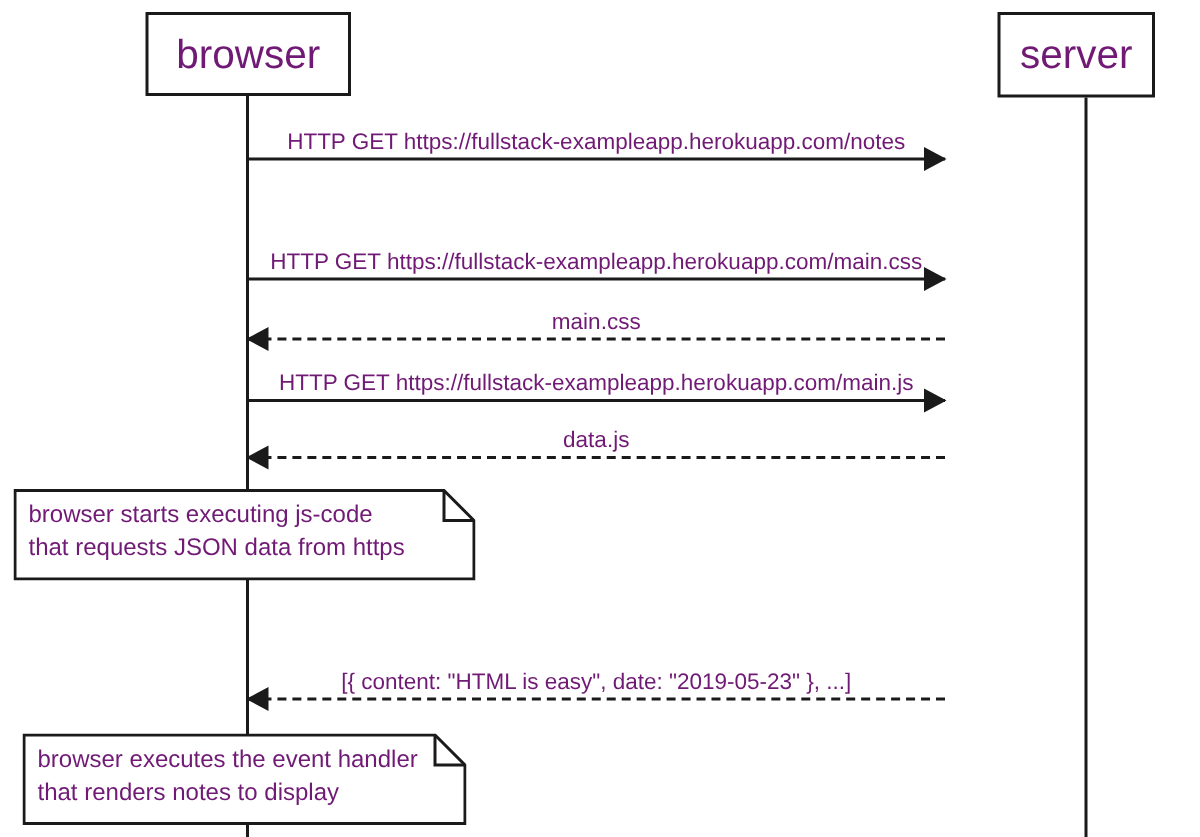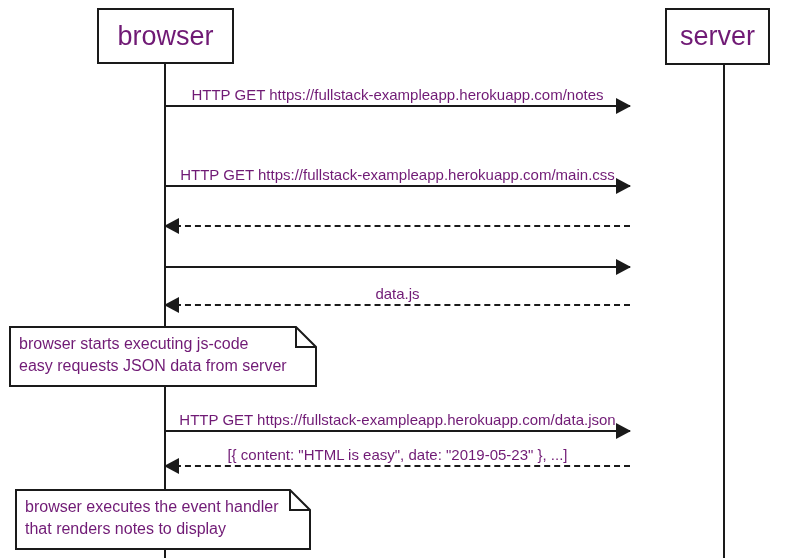--- a/index.html
+++ b/index.html
@@ -92,51 +92,48 @@
   </div>
 
 
   <div class="message solid" style="top:159px;">
     <div class="msg-label">HTTP GET https://fullstack-exampleapp.herokuapp.com/main.css</div>
     <div class="msg-line"></div>
     <span class="head head-right"></span>
   </div>
 
   <div class="message dashed" style="top:199px;">
+    <div class="msg-label">main.css</div>
     <div class="msg-line"></div>
     <span class="head head-left"></span>
   </div>
 
   <div class="message solid" style="top:240px;">
+    <div class="msg-label">HTTP GET https://fullstack-exampleapp.herokuapp.com/main.js</div>
     <div class="msg-line"></div>
     <span class="head head-right"></span>
   </div>
 
   <div class="message dashed" style="top:278px;">
     <div class="msg-label">data.js</div>
     <div class="msg-line"></div>
     <span class="head head-left"></span>
   </div>
 
   <div class="note" style="left:9px; top:326px; width:313px; height:61px;">
     <svg class="note-shape" width="308" height="61">
       <path d="M1 1 L287 1 L307 21 L307 60 L1 60 Z" fill="#ffffff" stroke="#1a1a1a" stroke-width="2"></path>
       <path d="M287 1 L287 21 L307 21" fill="none" stroke="#1a1a1a" stroke-width="2"></path>
     </svg>
     <div class="note-text">
       <div>browser starts executing js-code</div>
-      <div>easy requests JSON data from server</div>
+      <div>that requests JSON data from https</div>
     </div>
   </div>
 
-  <div class="message solid" style="top:404px;">
-    <div class="msg-label">HTTP GET https://fullstack-exampleapp.herokuapp.com/data.json</div>
-    <div class="msg-line"></div>
-    <span class="head head-right"></span>
-  </div>
 
   <div class="message dashed" style="top:439px;">
     <div class="msg-label">[{ content: "HTML is easy", date: "2019-05-23" }, ...]</div>
     <div class="msg-line"></div>
     <span class="head head-left"></span>
   </div>
 
   <div class="note" style="left:15px; top:489px; width:272px; height:61px;">
     <svg class="note-shape" width="296" height="61">
       <path d="M1 1 L275 1 L295 21 L295 60 L1 60 Z" fill="#ffffff" stroke="#1a1a1a" stroke-width="2"></path>

